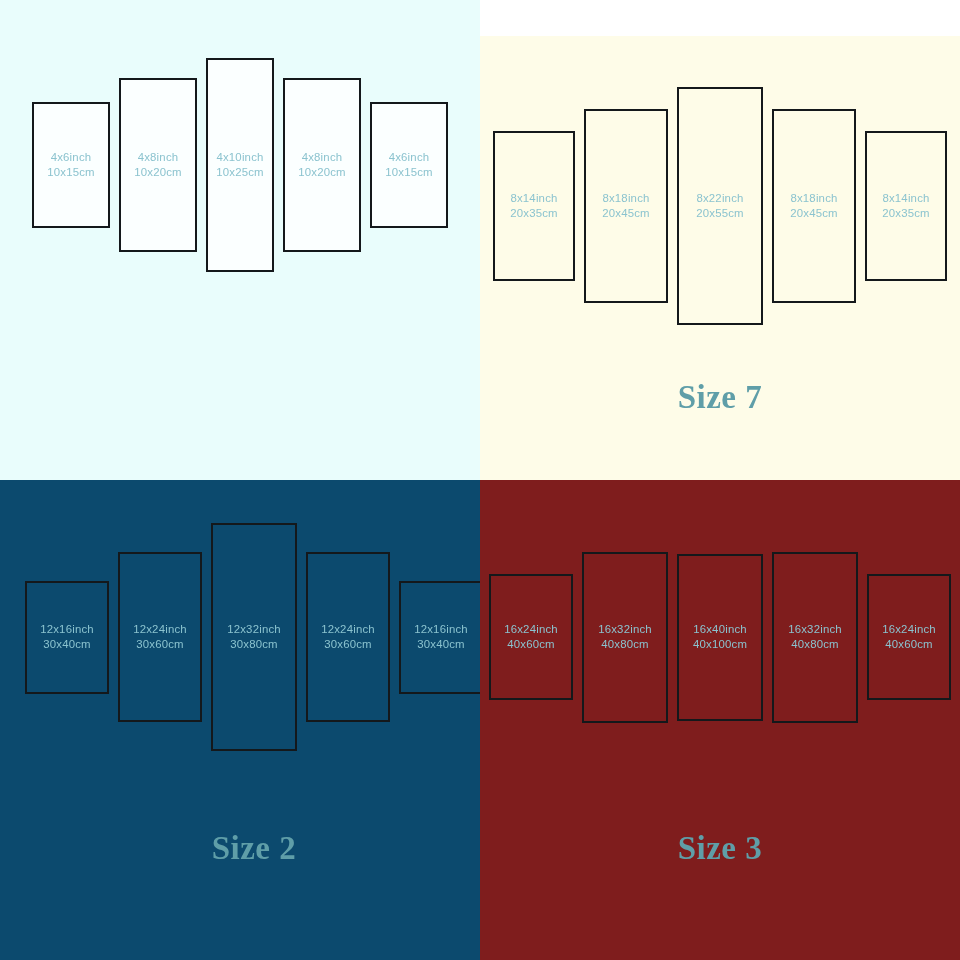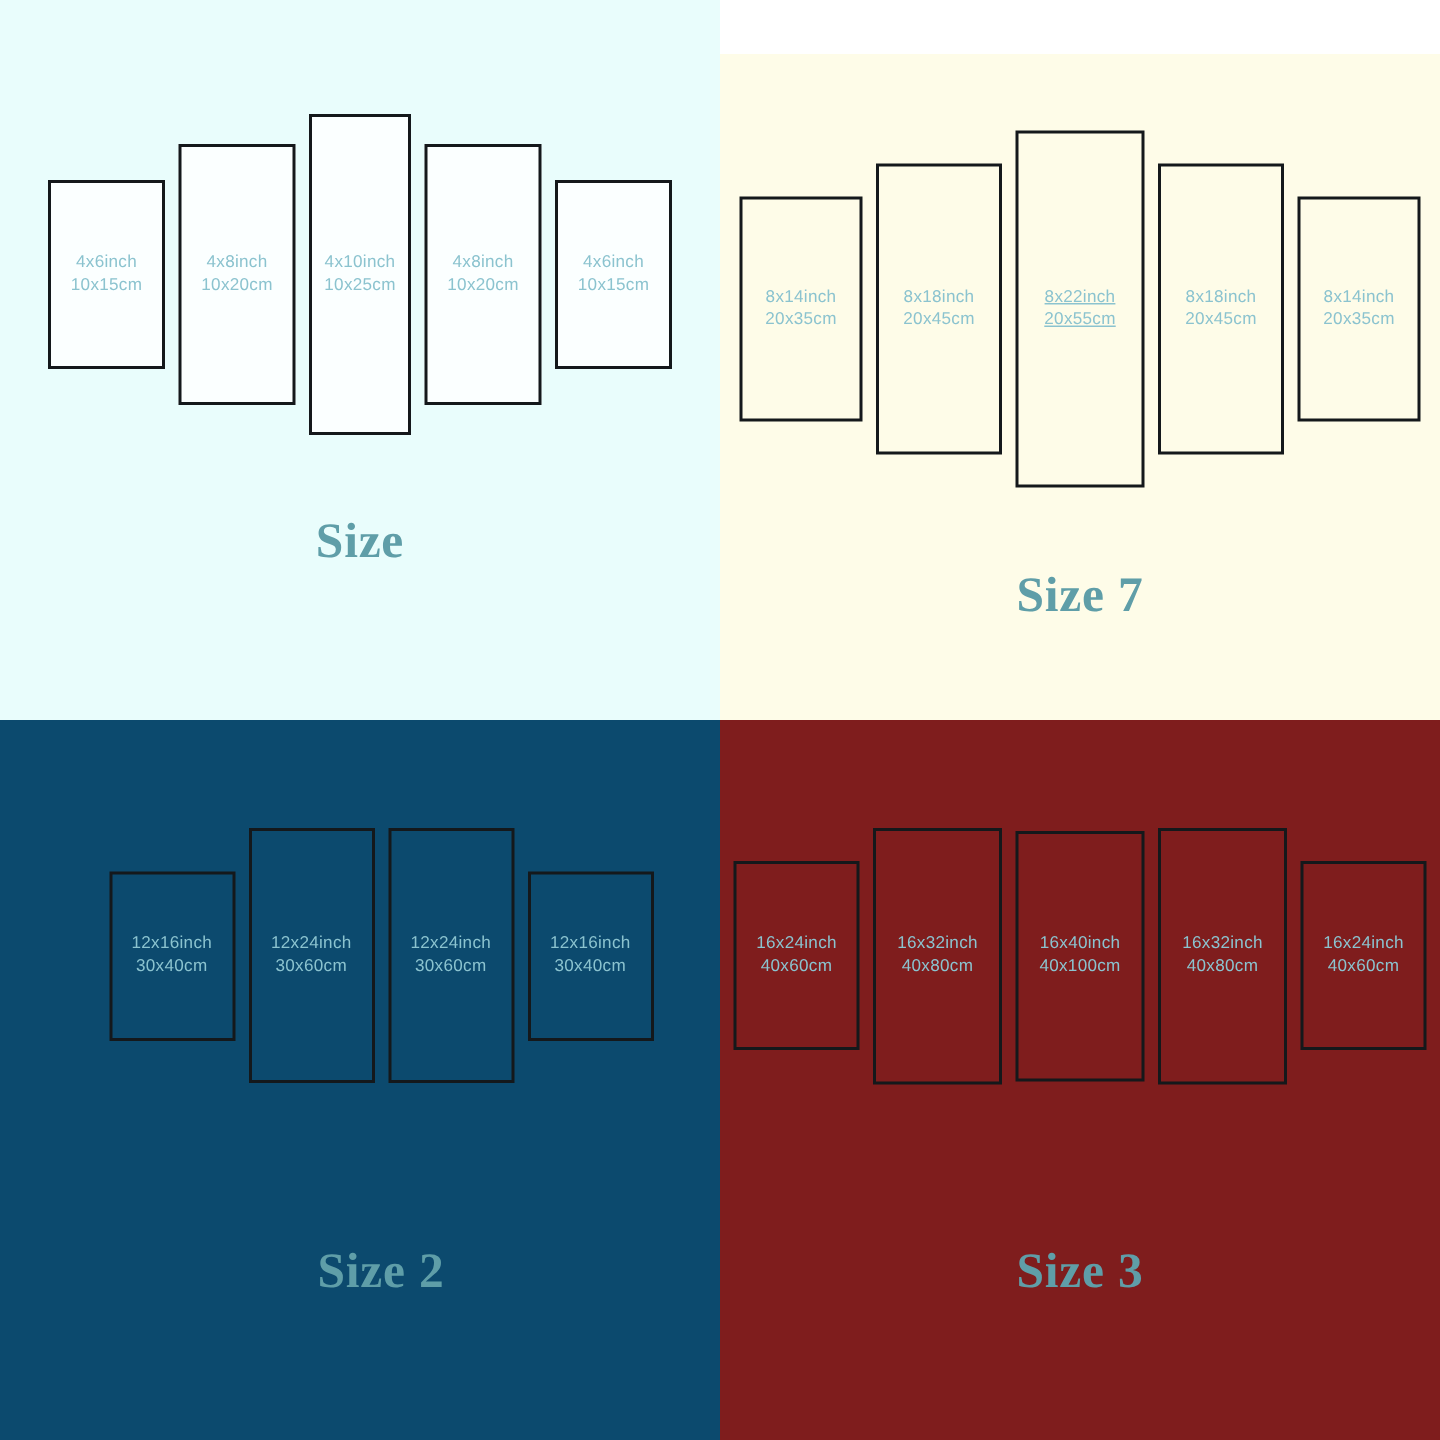--- a/index.html
+++ b/index.html
@@ -52,21 +52,21 @@
     position:absolute;
     left:0;right:0;
     text-align:center;
     font-family:"Liberation Serif", serif;
     font-weight:bold;
     font-size:33px;
     letter-spacing:0.5px;
   }
 
   
-  .p0 .frames{top:18px;}
+  .p0 .frames{top:0;}
   .p1 .frames{top:5px;}
   .p2 .frames{top:-8px;}
   .p3 .frames{top:-8px;}
 
   .p0 .panel-title{top:343px;}
   .p1 .panel-title{top:343px;}
   .p2 .panel-title{top:350px;}
   .p3 .panel-title{top:350px;}
 </style>
 </head>
@@ -85,51 +85,53 @@
         <div class="frame" style="width: 68px; height: 214px; background: rgb(251, 255, 255); border-color: rgb(20, 24, 27);">
           <div class="frame-label" style="color: rgb(139, 195, 207);"><span>4x10inch</span><span class="l2">10x25cm</span></div>
         </div>
         <div class="frame" style="width: 78px; height: 174px; background: rgb(251, 255, 255); border-color: rgb(20, 24, 27);">
           <div class="frame-label" style="color: rgb(139, 195, 207);"><span>4x8inch</span><span class="l2">10x20cm</span></div>
         </div>
         <div class="frame" style="width: 78px; height: 126px; background: rgb(251, 255, 255); border-color: rgb(20, 24, 27);">
           <div class="frame-label" style="color: rgb(139, 195, 207);"><span>4x6inch</span><span class="l2">10x15cm</span></div>
         </div>
       </div>
-    <div class="panel-title" style="color: rgb(95, 158, 168);">Size</div>
   </div>
 
   <div class="panel p1" style="background: rgb(254, 252, 232); margin-top: 36px;">
     <div class="frames">
         <div class="frame" style="width: 82px; height: 150px; background: transparent; border-color: rgb(20, 24, 27);">
           <div class="frame-label" style="color: rgb(139, 195, 207);"><span>8x14inch</span><span class="l2">20x35cm</span></div>
         </div>
         <div class="frame" style="width: 84px; height: 194px; background: transparent; border-color: rgb(20, 24, 27);">
           <div class="frame-label" style="color: rgb(139, 195, 207);"><span>8x18inch</span><span class="l2">20x45cm</span></div>
         </div>
         <div class="frame" style="width: 86px; height: 238px; background: transparent; border-color: rgb(20, 24, 27);">
-          <div class="frame-label" style="color: rgb(139, 195, 207); text-decoration: underline;"><span>8x22inch</span><span class="l2">20x55cm</span></div>
+          <div class="frame-label" style="color: rgb(139, 195, 207);"><span>8x22inch</span><span class="l2">20x55cm</span></div>
         </div>
         <div class="frame" style="width: 84px; height: 194px; background: transparent; border-color: rgb(20, 24, 27);">
           <div class="frame-label" style="color: rgb(139, 195, 207);"><span>8x18inch</span><span class="l2">20x45cm</span></div>
         </div>
         <div class="frame" style="width: 82px; height: 150px; background: transparent; border-color: rgb(20, 24, 27);">
           <div class="frame-label" style="color: rgb(139, 195, 207);"><span>8x14inch</span><span class="l2">20x35cm</span></div>
         </div>
       </div>
     <div class="panel-title" style="color: rgb(95, 158, 168);">Size 7</div>
   </div>
 
   <div class="panel p2" style="background: #0c4a6e; padding-left: 28px;">
     <div class="frames">
         <div class="frame" style="width: 84px; height: 113px; background: transparent; border-color: rgb(20, 24, 27);">
           <div class="frame-label" style="color: rgb(139, 195, 207);"><span>12x16inch</span><span class="l2">30x40cm</span></div>
         </div>
         <div class="frame" style="width: 84px; height: 170px; background: transparent; border-color: rgb(20, 24, 27);">
           <div class="frame-label" style="color: rgb(139, 195, 207);"><span>12x24inch</span><span class="l2">30x60cm</span></div>
+        </div>
+        <div class="frame" style="width: 86px; height: 228px; background: transparent; border-color: rgb(20, 24, 27);">
+          <div class="frame-label" style="color: rgb(139, 195, 207);"><span>12x32inch</span><span class="l2">30x80cm</span></div>
         </div>
         <div class="frame" style="width: 84px; height: 170px; background: transparent; border-color: rgb(20, 24, 27);">
           <div class="frame-label" style="color: rgb(139, 195, 207);"><span>12x24inch</span><span class="l2">30x60cm</span></div>
         </div>
         <div class="frame" style="width: 84px; height: 113px; background: transparent; border-color: rgb(20, 24, 27);">
           <div class="frame-label" style="color: rgb(139, 195, 207);"><span>12x16inch</span><span class="l2">30x40cm</span></div>
         </div>
       </div>
     <div class="panel-title" style="color: rgb(95, 158, 168);">Size 2</div>
   </div>

